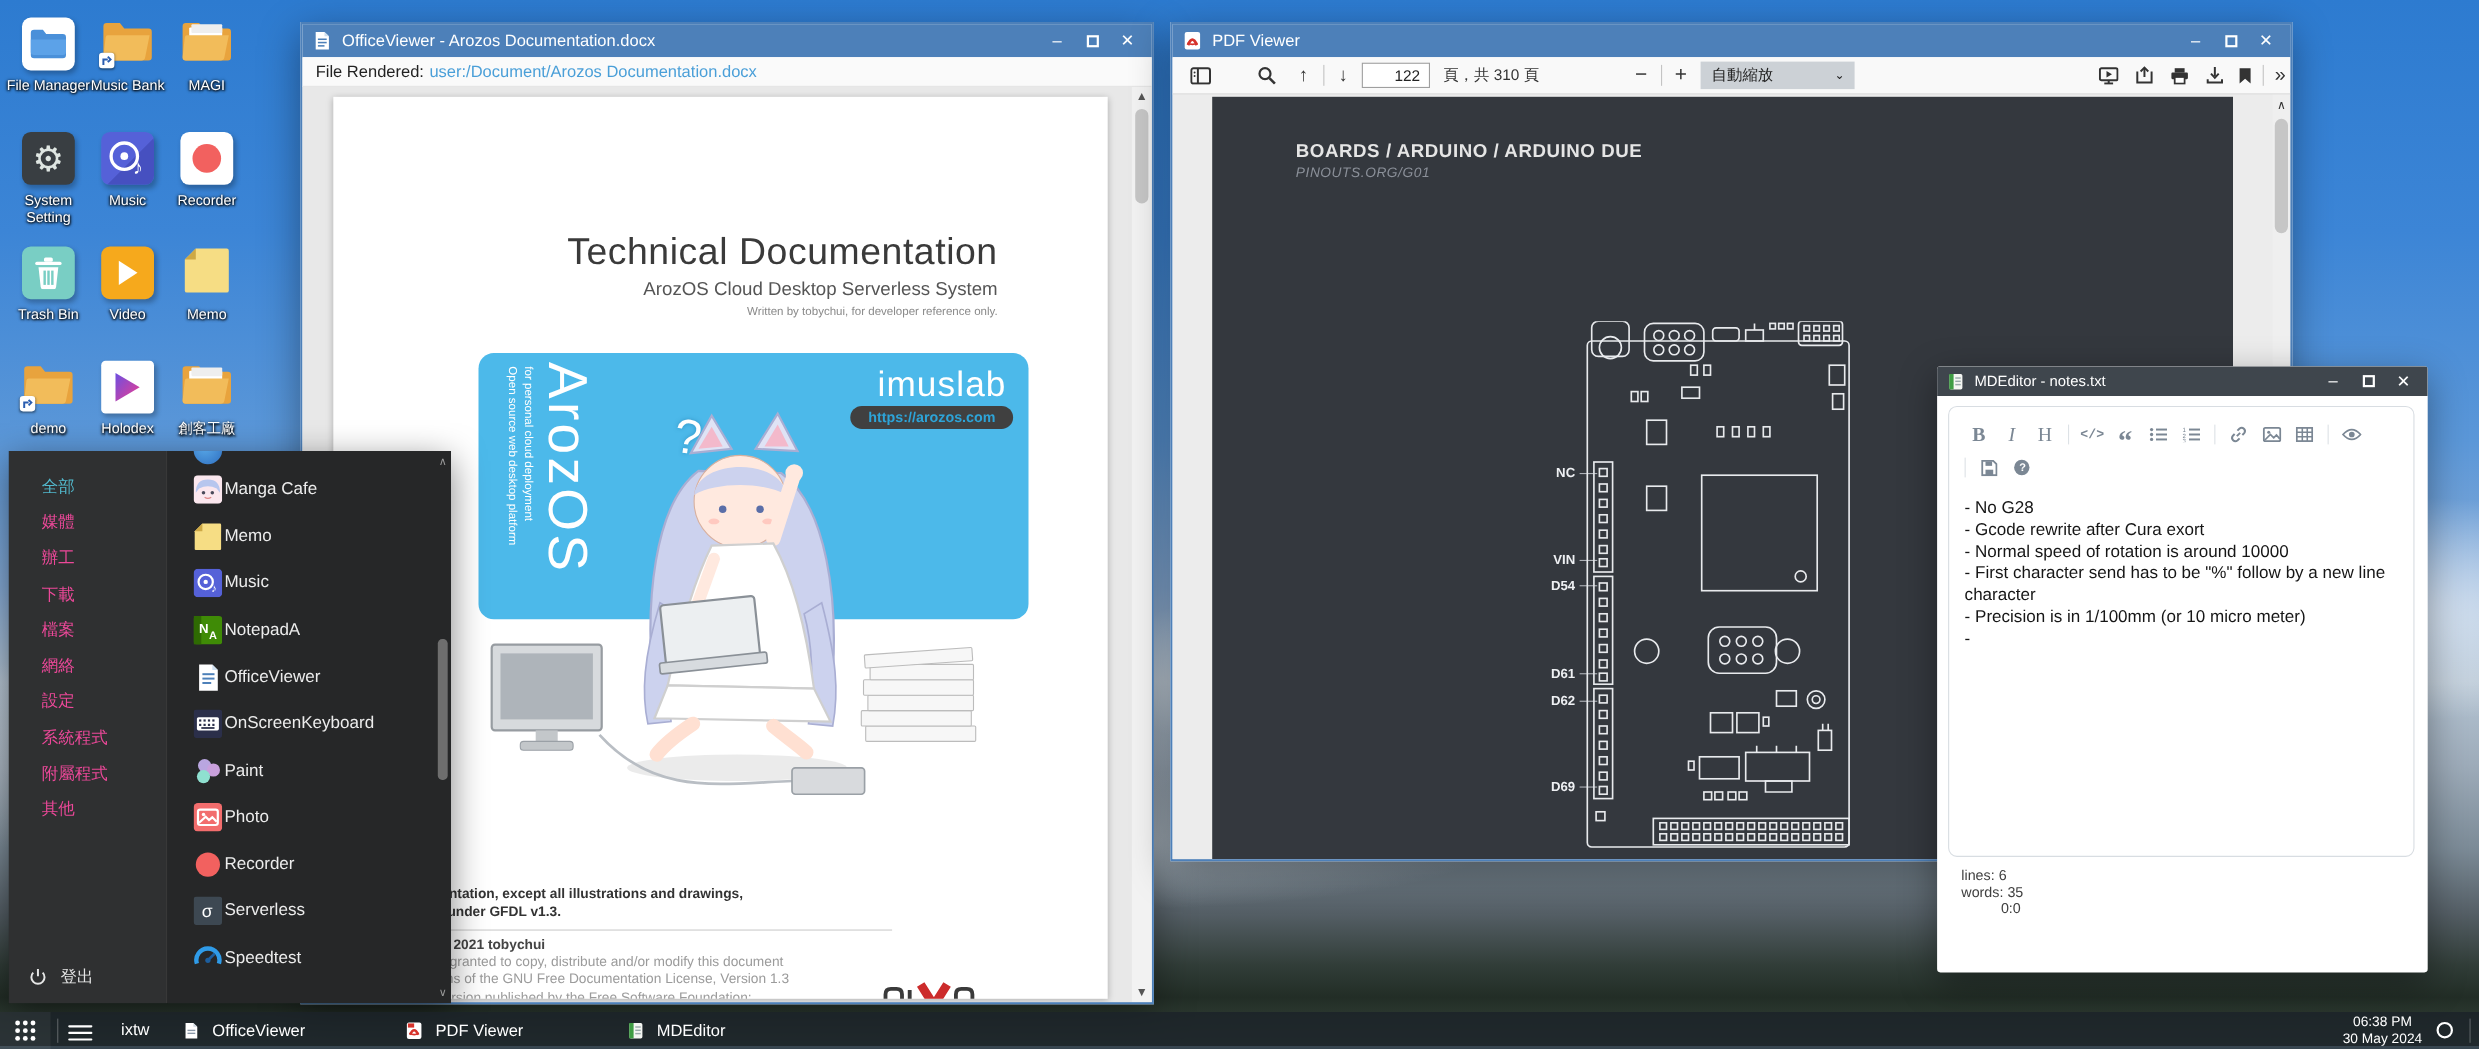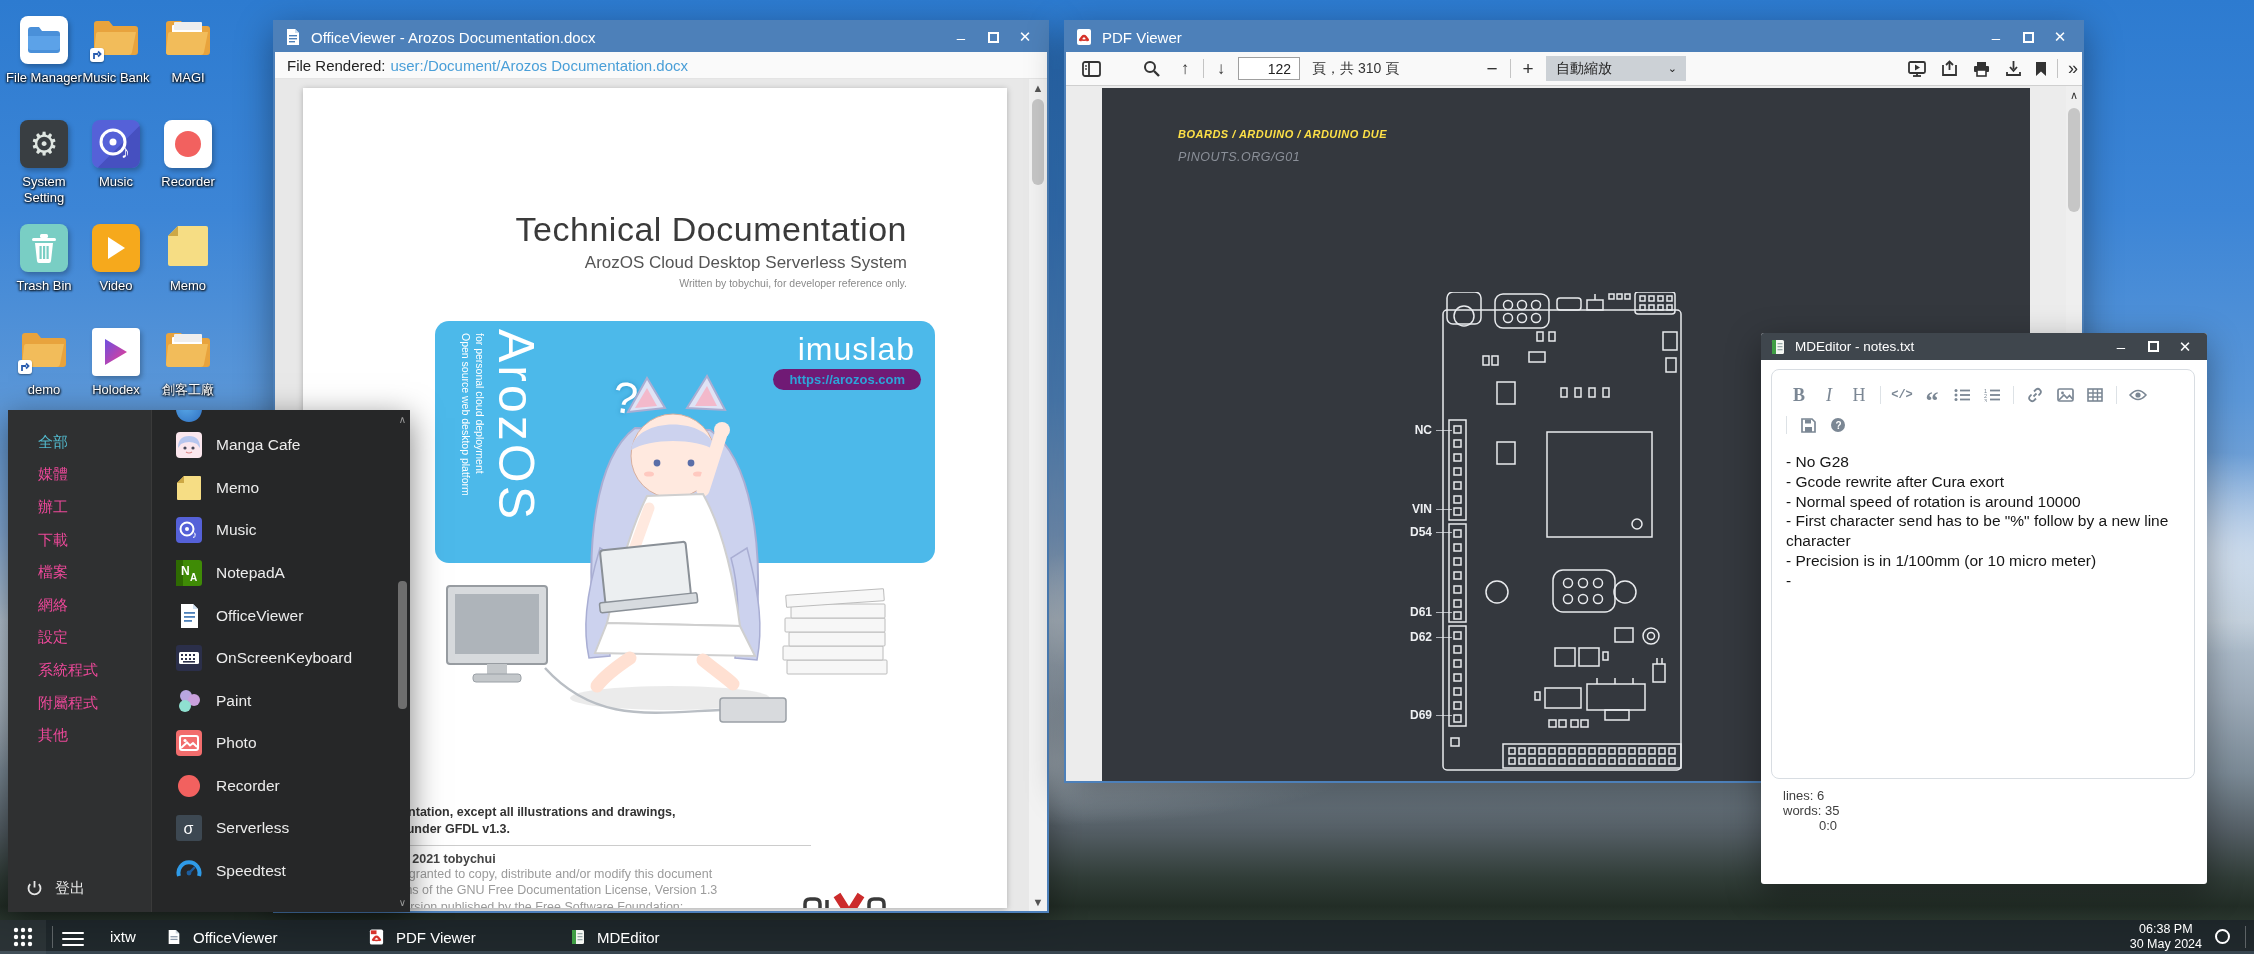--- a/index.html
+++ b/index.html
@@ -44,41 +44,41 @@
   .ov-page { position:absolute; left:28px; top:9px; width:704px; height:820px; background:#fff; box-shadow:0 1px 6px rgba(0,0,0,.25); overflow:hidden; }
   .scrollcol { position:absolute; top:0; right:0; width:18px; height:100%; background:#f2f2f2; }
   .scrollcol .arr { position:absolute; left:0; width:18px; text-align:center; font-size:11px; color:#555; }
   .scrollcol .thumb { position:absolute; left:3px; width:12px; background:#c6c6c6; border-radius:6px; }
   .doc-titleblock { position:absolute; right:100px; top:122px; text-align:right; }
   .doc-title { font-size:34px; font-weight:400; color:#3a3a3a; letter-spacing:.5px; }
   .doc-subtitle { font-size:17px; color:#555; margin-top:4px; }
   .doc-byline { font-size:10.5px; color:#8a8a8a; margin-top:4px; }
   .cover { position:absolute; left:132px; top:233px; width:500px; height:242px; background:#4cb9ea; border-radius:14px; }
   .cover-brand { position:absolute; right:20px; top:10px; color:#fff; font-size:32px; font-weight:300; letter-spacing:1px; }
-  .cover-pill { position:absolute; right:14px; top:48px; background:#701a75; color:#2da4d8; font-size:13px; font-weight:bold; padding:3px 16px; border-radius:12px; }
+  .cover-pill { position:absolute; right:14px; top:48px; background:#404040; color:#2da4d8; font-size:13px; font-weight:bold; padding:3px 16px; border-radius:12px; }
   .cover-vtitle { position:absolute; left:52px; top:8px; height:230px; overflow:hidden; writing-mode:vertical-rl; font-size:50px; font-weight:300; color:#fff; letter-spacing:3px; }
   .cover-vtag { position:absolute; left:24px; top:12px; height:225px; writing-mode:vertical-lr; font-size:10.5px; color:#fff; line-height:1.35; overflow:hidden; }
   .cover-q { position:absolute; left:178px; top:52px; font-size:44px; color:#fff; transform:rotate(8deg); text-shadow:0 0 4px rgba(40,130,180,.7); }
   .doc-footer { position:absolute; left:28px; top:716px; width:480px; font-size:12.5px; }
   .doc-footer .strong { color:#333; font-weight:bold; line-height:1.35; }
   .doc-footer hr { border:none; border-top:1px solid #ccc; margin:7px 0 6px 0; }
   .doc-footer .copy { color:#444; font-weight:bold; }
   .doc-footer .dim { color:#9b9b9b; line-height:1.32; }
 
   
   .pdf-toolbar { position:relative; height:34px; background:#f9f9f9; border-bottom:1px solid #cfcfcf; color:#333; }
   .pdf-toolbar .tbi { position:absolute; top:0; height:33px; display:flex; align-items:center; justify-content:center; cursor:pointer; color:#333; }
   .pdf-toolbar .vsep { position:absolute; top:7px; width:1px; height:19px; background:#c4c4c4; }
   .pdf-pageinput { position:absolute; left:172px; top:5px; width:62px; height:23px; border:1px solid #9f9f9f; background:#fff; text-align:right; padding-right:8px; font-size:14px; color:#222; }
   .pdf-pagecount { position:absolute; left:246px; top:8px; font-size:14px; color:#333; }
   .pdf-zoomsel { position:absolute; left:480px; top:4px; width:140px; height:25px; background:#ccd1d6; display:flex; align-items:center; font-size:14px; color:#222; padding-left:10px; cursor:pointer; }
   .pdf-zoomsel .caret { margin-left:auto; margin-right:9px; font-size:11px; }
   .pdf-content { position:relative; height:695px; background:#ececec; overflow:hidden; }
   .pdf-page { position:absolute; left:36px; top:2px; width:928px; height:693px; background:#34383e; overflow:hidden; }
-  .pdf-crumb { position:absolute; left:76px; top:40px; color:#fde047; font-weight:bold; font-size:11px; letter-spacing:.5px;font-style:italic; }
+  .pdf-crumb { position:absolute; left:76px; top:40px; color:#e5e5e5; font-weight:bold; font-size:17px; letter-spacing:.5px; }
   .pdf-src { position:absolute; left:76px; top:62px; color:#8b9099; font-style:italic; font-size:12.5px; letter-spacing:.5px; }
   .pin-label { position:absolute; width:40px; text-align:right; color:#eef0f3; font-weight:bold; font-size:12px; }
   .pin-label .lead { position:absolute; left:44px; top:7px; width:16px; height:1px; background:#aeb2b8; }
 
   
   .md-win { border-radius:3px; overflow:hidden; }
   .md-box { position:absolute; left:10px; top:36px; width:424px; height:410px; border:1px solid #d8dde2; border-radius:8px; overflow:hidden; background:#fff; }
   .md-toolbar { padding:10px 12px 0 12px; color:#7b8794; }
   .md-row { display:flex; align-items:center; height:30px; }
   .md-btn { width:30px; height:24px; display:flex; align-items:center; justify-content:center; cursor:pointer; font-size:16px; color:#7b8794; }
@@ -100,21 +100,21 @@
   .sm-search input::placeholder { color:#8a8a8a; }
   .sm-body { flex:1; display:flex; position:relative; overflow:hidden; }
   .sm-cats { width:144px; background:#2f3031; border-right:1px solid #3a3a3a; padding-top:16px; position:relative;font-family:Liberation Serif, serif; }
   .sm-cat { height:32.6px; display:flex; align-items:center; padding-left:30px; font-size:15px; color:#ec4899; cursor:pointer; }
   .sm-cat.active { color:#52b9cd; }
   .sm-logout { position:absolute; left:18px; bottom:14px; display:flex; align-items:center; color:#e6e6e6; font-size:15px; cursor:pointer; }
   .sm-logout svg { margin-right:12px; }
   .sm-list { flex:1; position:relative; background:#262728; overflow:hidden; }
   .sm-item { position:absolute; left:0; width:100%; height:28px; display:flex; align-items:center; cursor:pointer; }
   .sm-item .ic { position:absolute; left:24px; width:26px; height:26px; }
-  .sm-item .nm { position:absolute; left:64px; font-size:15.5px; color:#ececec; }
+  .sm-item .nm { position:absolute; left:52px; font-size:15.5px; color:#ececec; }
   .sm-scroll { position:absolute; right:1px; top:0; width:13px; height:100%; }
   .sm-scroll .arr { position:absolute; left:0; width:13px; text-align:center; color:#9a9a9a; font-size:10px; }
   .sm-scroll .thumb { position:absolute; left:2px; width:9px; background:#6e6e6e; border-radius:4px; }
 
   
   .taskbar { position:absolute; left:0; bottom:0; width:100%; height:34px; background:rgba(28,34,41,.84); z-index:40; color:#fff; box-shadow:inset 0 -3px 0 rgba(120,150,175,.28); }
   .tb-start { position:absolute; left:0; top:0; width:46px; height:34px; background:rgba(255,255,255,.05); display:flex; align-items:center; justify-content:center; cursor:pointer; }
   .tb-sep { position:absolute; top:6px; width:1px; height:22px; background:rgba(255,255,255,.28); }
   .tb-burger { position:absolute; left:62px; top:8px; width:22px; cursor:pointer; }
   .tb-burger div { height:2px; background:#fff; margin:4px 0; border-radius:1px; }

